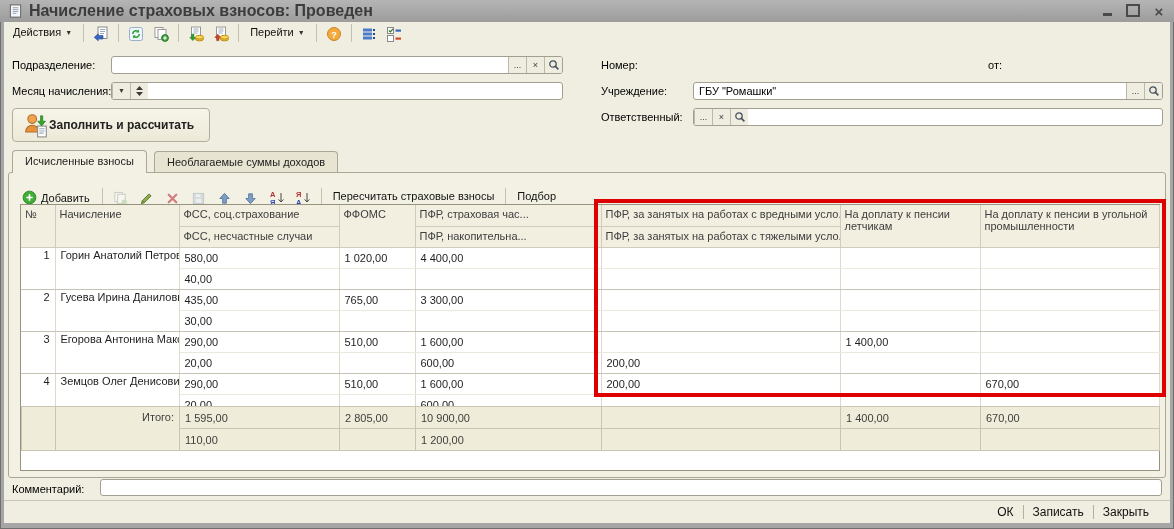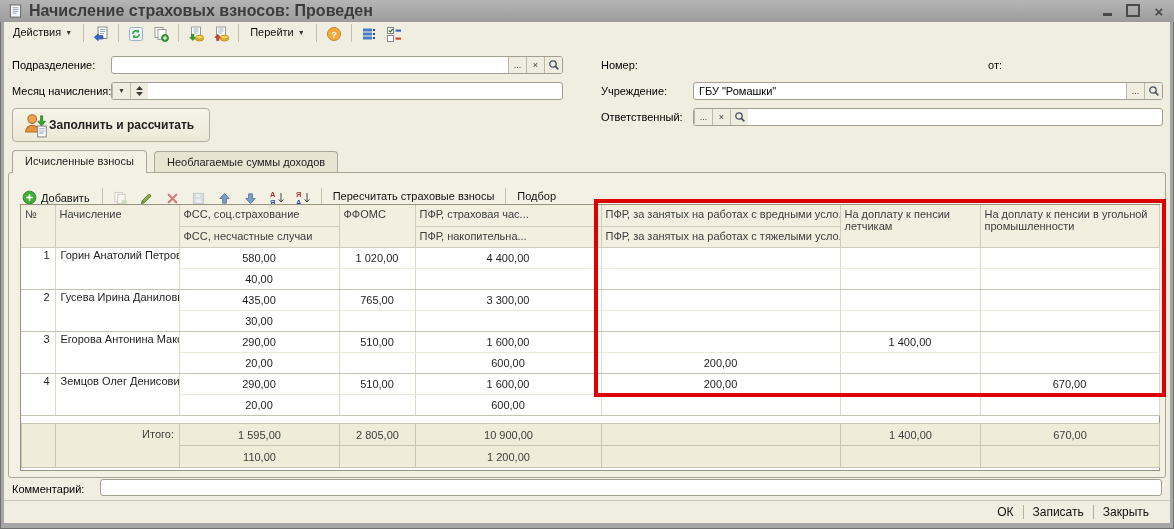--- a/index.html
+++ b/index.html
@@ -40,23 +40,23 @@
   table.grid{border-collapse:collapse;table-layout:fixed;width:1138px;}
   table.grid tr{height:21px;}
   table.grid th{vertical-align:top;text-align:left;font-weight:normal;color:#3d3d3d;background:#f2efe1;border-right:1px solid #cfccbd;border-bottom:1px solid #cfccbd;padding:3px 4px 0;white-space:nowrap;overflow:hidden;font-size:11px;}
   table.grid th.wrap{white-space:normal;line-height:12px;}
   table.grid td{background:#fff;border-right:1px solid #ddd9cb;padding:1px 5px;white-space:nowrap;overflow:hidden;font-size:11px;color:#1e1e1e;}
   td.t{border-bottom:1px solid #ebe8dc;}
   tr.sub td{border-bottom:1px solid #c6c3b5;}
   td.numc,td.namec{vertical-align:top;border-bottom:1px solid #c6c3b5;padding-top:3px;}
   td.numc{text-align:right;}
   td.namec{white-space:normal;line-height:13px;}
-  .amt{text-align:center;}
-  
-  table.totals{position:absolute;left:0;bottom:2px;border-collapse:collapse;table-layout:fixed;width:1138px;padding-left:48px;}
+  .amt{text-align:left;}
+  
+  table.totals{position:absolute;left:0;bottom:19px;border-collapse:collapse;table-layout:fixed;width:1138px;padding-left:48px;}
   table.totals tr{height:22px;}
   table.totals td{background:#efecd9;border:1px solid #c9c5b2;padding:1px 5px;white-space:nowrap;overflow:hidden;color:#3e3e3e;font-size:11px;}
   table.totals td.lab{text-align:right;vertical-align:top;padding-top:4px;}
   
   .redbox{position:absolute;left:590px;top:177px;width:572px;height:198px;border:4px solid #de0000;box-sizing:border-box;z-index:30;pointer-events:none;}
   
   .statusbar{position:absolute;left:0;right:0;bottom:0;height:22px;border-top:1px solid #cac7b8;background:#f0eee1;display:flex;align-items:center;justify-content:flex-end;padding:0 12px;gap:0;}
   .fbtnlink{padding:0 9px;font-size:12px;color:#111;}
   .fbtnlink.ok{font-weight:normal;}
   .fsep{width:1px;height:14px;background:#b2af9f;}

